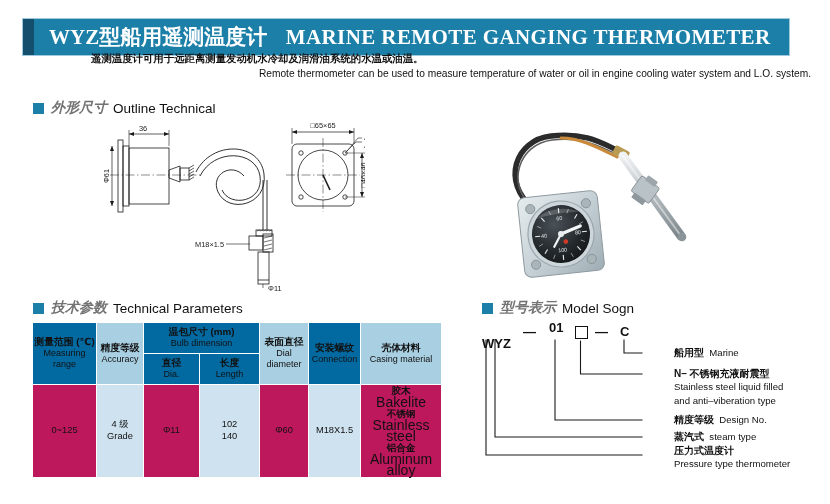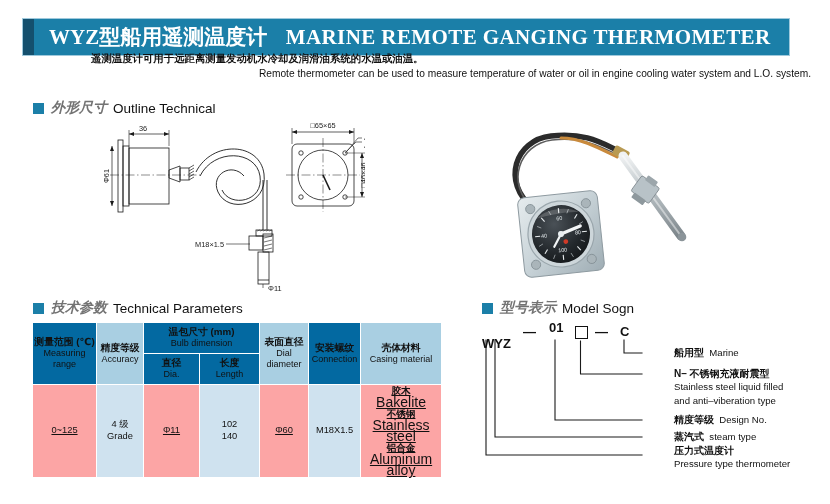--- a/index.html
+++ b/index.html
@@ -73,21 +73,21 @@
     border:1px solid #ffffff;
     text-align:center;
     vertical-align:middle;
     padding:0;
     font-size:9.3px;
     line-height:11.6px;
     color:#111;
   }
   .hdr-a{background:#0369a1;}
   .hdr-b{background:#a9cfe2;}
-  .cell-a{background:#fca5a5;text-decoration:underline;}
+  .cell-a{background:#be185d;}
   .cell-b{background:#cfe2ef;}
   .th-cn{font-weight:bold;font-size:9.8px;display:block;}
   .th-en{font-size:9px;display:block;}
   .val{font-size:9.6px;line-height:12.6px;}
   .mat span{display:block;font-size:14px;line-height:11.4px;}
   .mat .c{font-weight:bold;font-size:9.6px;}
 
   
   .model{position:absolute;left:482px;top:320px;width:340px;height:180px;}
   .model svg{position:absolute;left:0;top:0;}

